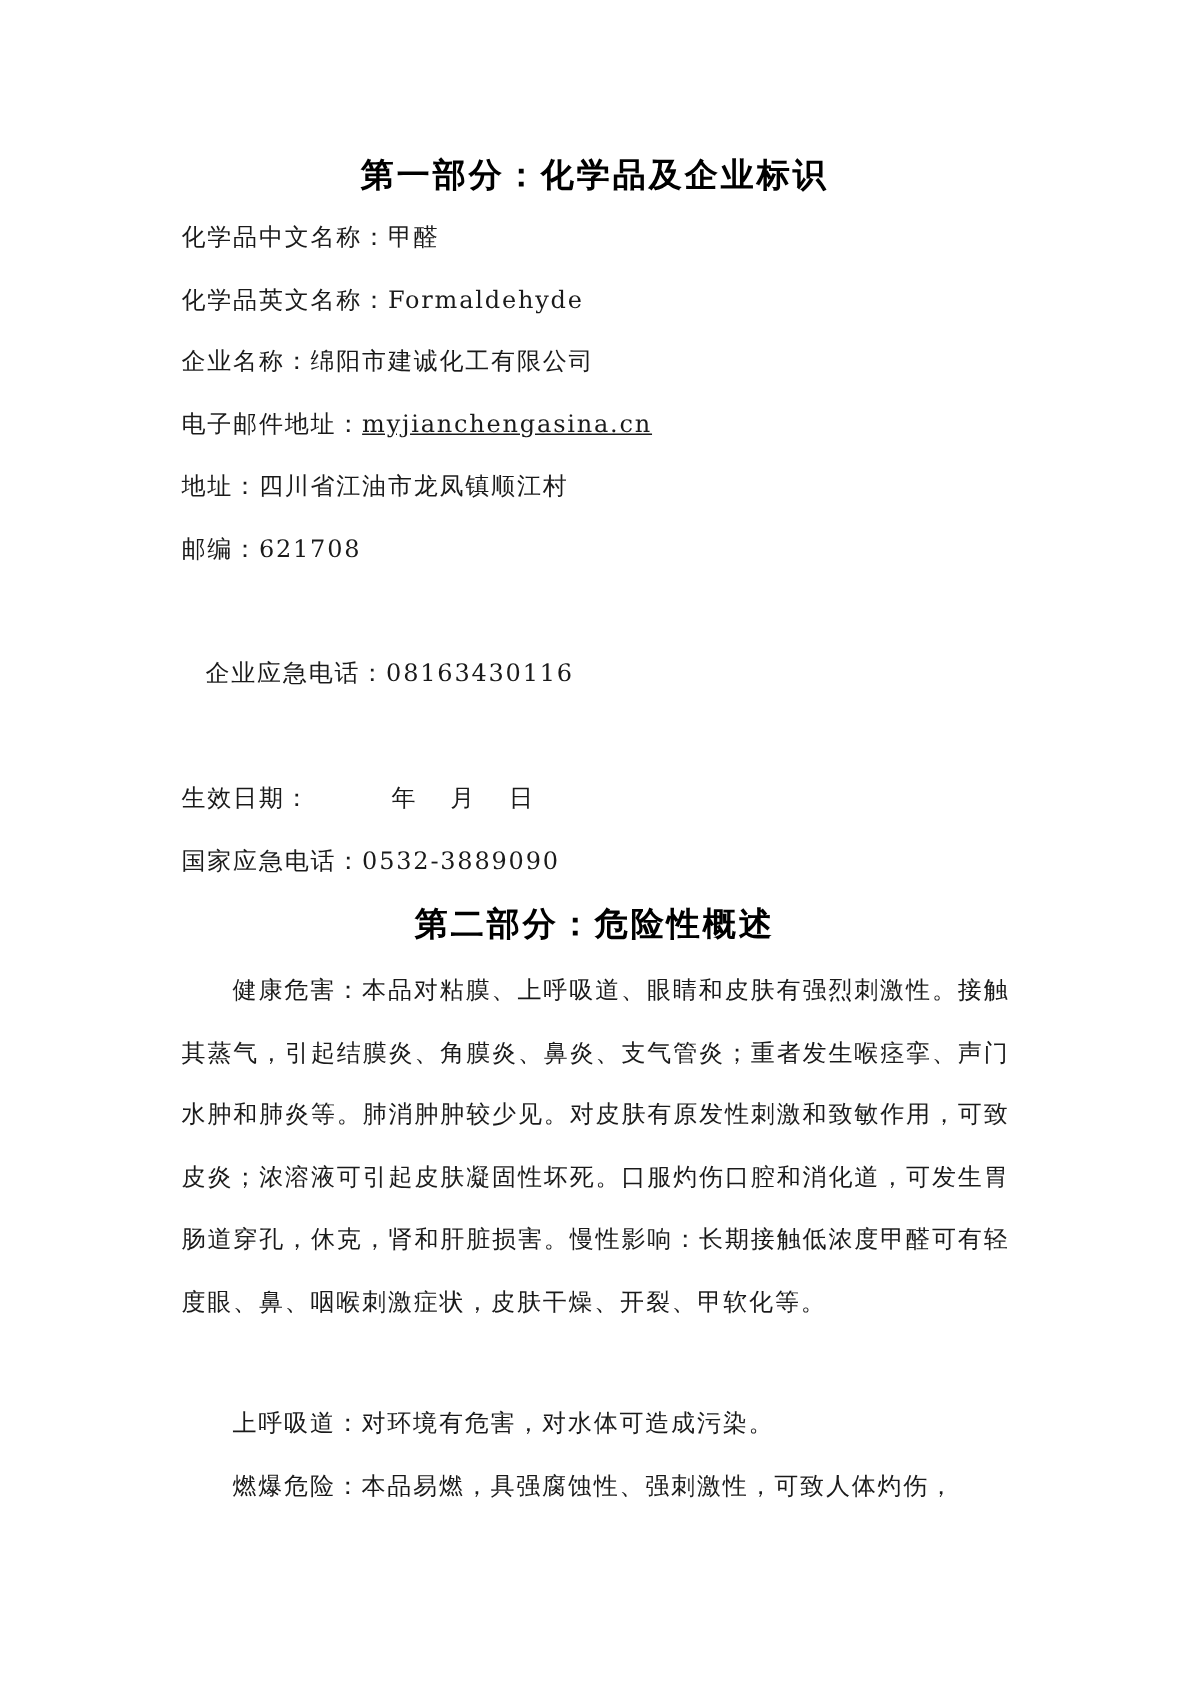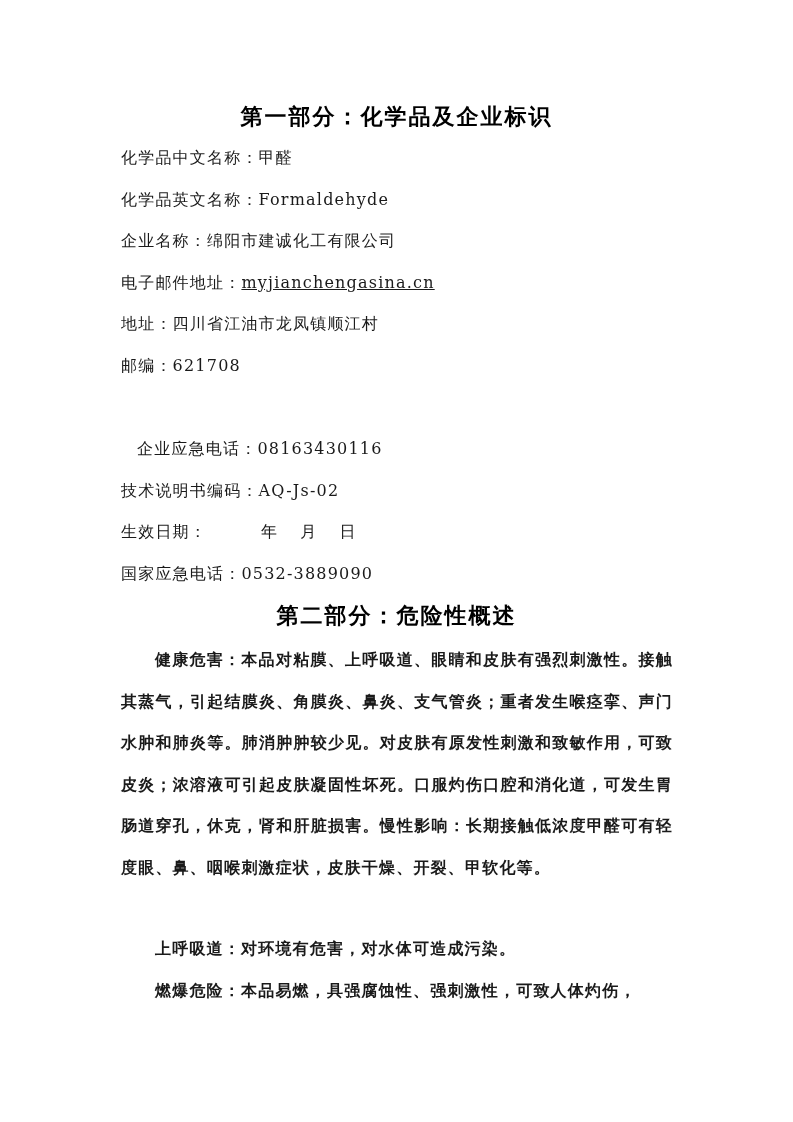--- a/index.html
+++ b/index.html
@@ -5,21 +5,21 @@
     html, body { margin: 0; padding: 0; background: #ffffff; }
     body { width: 793px; height: 1122px; position: relative; overflow: hidden;
            font-family: "DejaVu Serif", "Liberation Serif", serif; color: #1a1a1a; }
     .page { position: absolute; left: 0; top: 0; width: 631px; height: 1122px; }
     .heading { position: absolute; left: 0; width: 793px; text-align: center;
                font-family: "DejaVu Sans", "Liberation Sans", sans-serif; font-weight: bold;
                font-size: 22px; color: #000; letter-spacing: 2px; }
     .line { position: absolute; left: 121px; font-size: 16px; white-space: nowrap; letter-spacing: 1.2px; }
     .para { position: absolute; left: 121px; width: 552px; font-size: 16px; line-height: 41.5px;
             text-align: justify; letter-spacing: 1.2px; }
-    .indent { text-indent: 34px; font-weight: bold; }
+    .indent { text-indent: 34px; }
     .email { text-decoration: underline; }
     .date-unit { display: inline-block; }
   </style>
 </head>
 <body>
 
 <div class="page">
 
   <div class="heading" style="top:102px;">第一部分：化学品及企业标识</div>
 
@@ -37,23 +37,20 @@
   </div>
   <div class="line" style="top:314px;">
     <span>地址：</span><span>四川省江油市龙凤镇顺江村</span>
   </div>
   <div class="line" style="top:356px;">
     <span>邮编：</span><span>621708</span>
   </div>
   <div class="line" style="top:439px;margin-left:16px;">
     <span>企业应急电话：</span><span>08163430116</span>
   </div>
-  <div class="line" style="top:481px;">
-    <span>技术说明书编码：</span><span>AQ-Js-02</span>
-  </div>
   <div class="line" style="top:522px;">
     <span>生效日期：</span><span style="display:inline-block;width:54px;"></span><span class="date-unit">年</span><span style="display:inline-block;width:22px;"></span><span class="date-unit">月</span><span style="display:inline-block;width:22px;"></span><span class="date-unit">日</span>
   </div>
   <div class="line" style="top:564px;">
     <span>国家应急电话：</span><span>0532-3889090</span>
   </div>
 
   <div class="heading" style="top:601px;">第二部分：危险性概述</div>
 
   <div class="para indent" style="top:639px;">健康危害：本品对粘膜、上呼吸道、眼睛和皮肤有强烈刺激性。接触其蒸气，引起结膜炎、角膜炎、鼻炎、支气管炎；重者发生喉痉挛、声门水肿和肺炎等。肺消肿肿较少见。对皮肤有原发性刺激和致敏作用，可致皮炎；浓溶液可引起皮肤凝固性坏死。口服灼伤口腔和消化道，可发生胃肠道穿孔，休克，肾和肝脏损害。慢性影响：长期接触低浓度甲醛可有轻度眼、鼻、咽喉刺激症状，皮肤干燥、开裂、甲软化等。</div>

